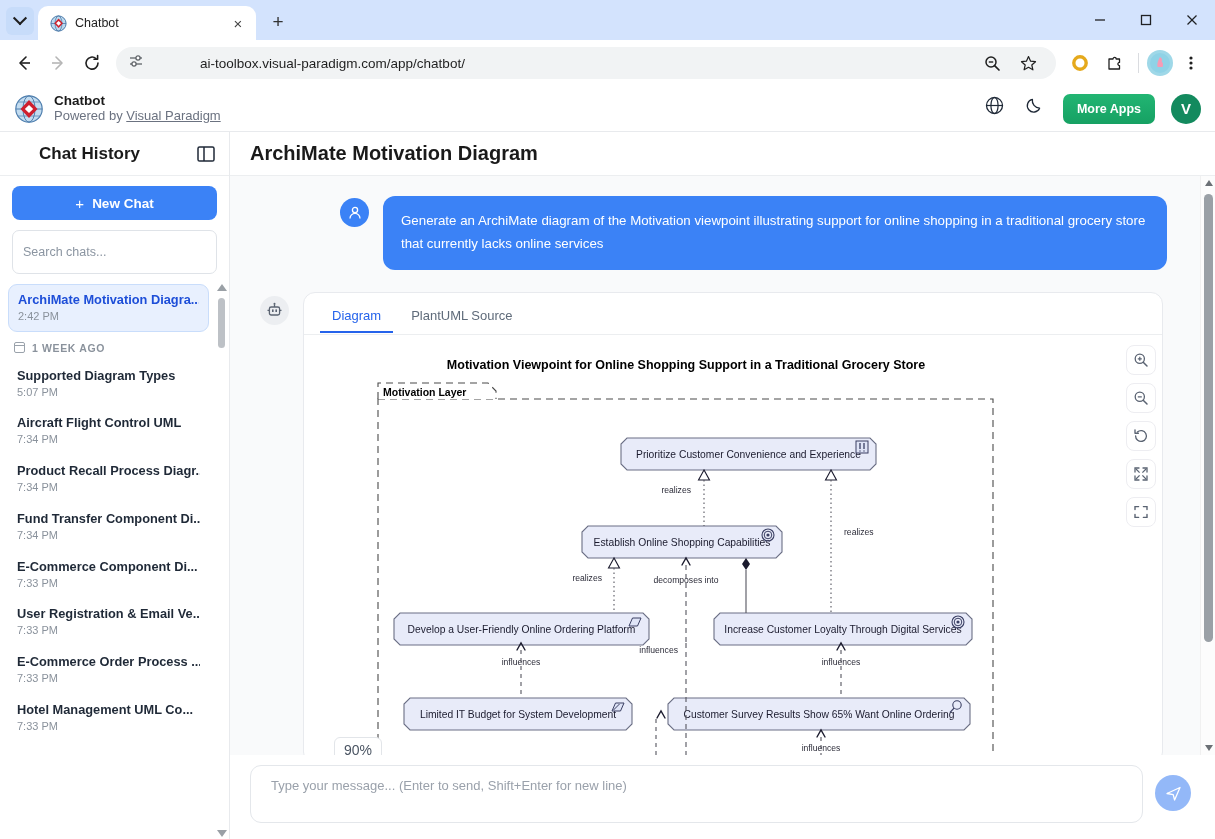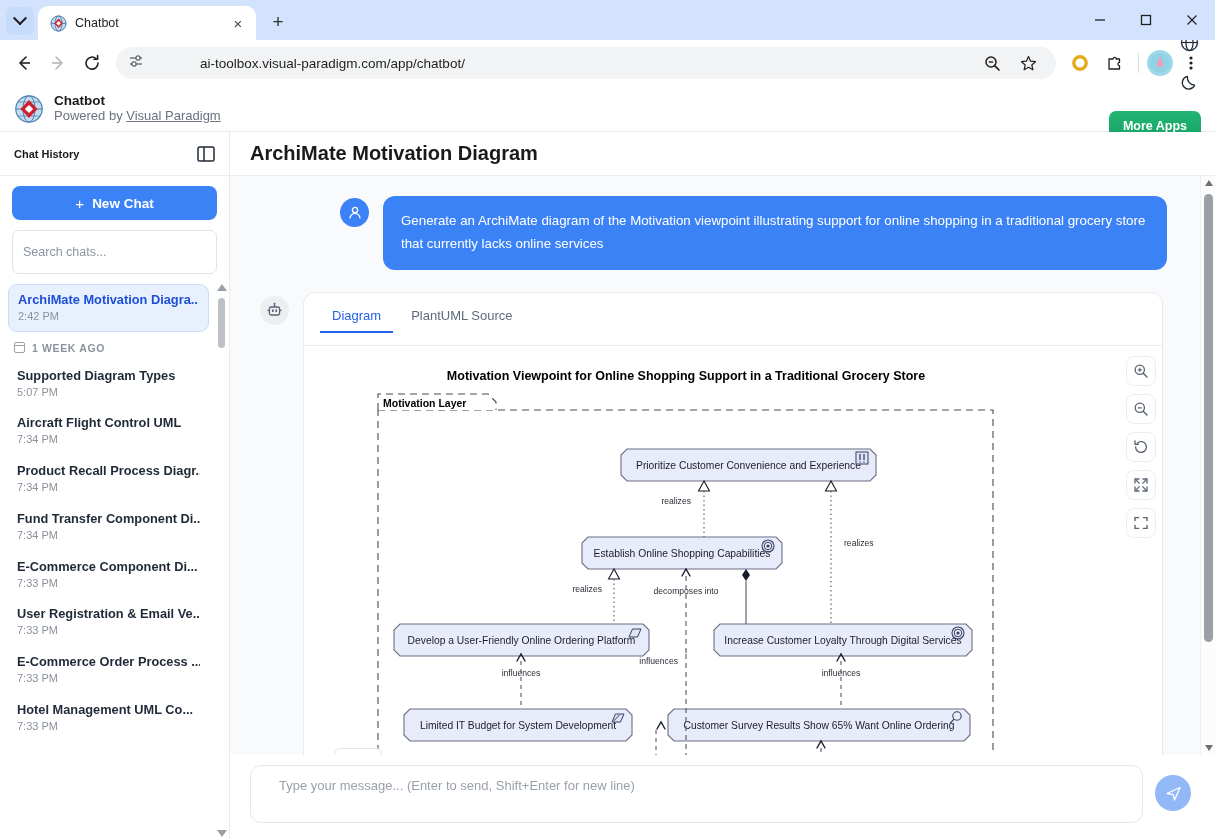--- a/index.html
+++ b/index.html
@@ -53,36 +53,36 @@
   
   .app-header {
     height: 46px; background: #fff; border-bottom: 1px solid #e8eaed;
     display: flex; align-items: center; padding: 0 14px; gap: 10px; flex: 0 0 46px;
   }
   .vp-logo { width: 30px; height: 30px; flex: 0 0 30px; position: relative; }
   .app-titles { display: flex; flex-direction: column; line-height: 1.15; }
   .app-title { font-size: 13.5px; font-weight: 700; color: #1a1a1a; }
   .app-sub { font-size: 13px; color: #6b7280; }
   .app-sub a { color: #6b7280; text-decoration: underline; }
-  .app-header-right { margin-left: auto; display: flex; align-items: flex-end; gap: 16px; flex-direction: column; }
+  .app-header-right { margin-left: auto; display: flex; align-items: flex-start; gap: 16px; }
   .hdr-icon { width: 24px; height: 24px; display: flex; align-items: center; justify-content: center; color: #1f2937; }
   .more-apps {
     background: linear-gradient(180deg,#22b573,#16a163); color: #fff; font-size: 12.5px; font-weight: 700;
     padding: 8px 14px; border-radius: 7px; border: none; white-space: nowrap;
   }
   .user-av { width: 30px; height: 30px; border-radius: 50%; background: #138a5e; color: #fff;
     display: flex; align-items: center; justify-content: center; font-size: 15px; font-weight: 700; }
 
   
   .content { flex: 1; display: flex; min-height: 0; }
 
   
   .sidebar { width: 230px; flex: 0 0 230px; background: #fff; border-right: 1px solid #e8eaed; display: flex; flex-direction: column; min-height: 0; }
   .sb-head { height: 44px; display: flex; align-items: center; padding: 0 14px; border-bottom: 1px solid #eceef0; }
-  .sb-title { font-size: 11px; font-weight: 700; color: #1a1a1a; }
+  .sb-title { font-size: 17px; font-weight: 700; color: #1a1a1a; margin-left: 25px; }
   .sb-panel-icon { margin-left: auto; width: 18px; height: 16px; }
   .sb-actions { padding: 10px 12px 6px; }
   .new-chat {
     width: 100%; height: 34px; background: #3b82f6; color: #fff; border: none; border-radius: 8px;
     font-size: 13.5px; font-weight: 700; display: flex; align-items: center; justify-content: center; gap: 8px;
   }
   .new-chat .plus { font-size: 15px; font-weight: 400; }
   .search-wrap { padding: 4px 12px 8px; }
   .search-input {
     width: 100%; height: 44px; border: 1px solid #dfe3e8; border-radius: 7px;
@@ -122,42 +122,42 @@
     background: #3b82f6; color: #fff; border-radius: 12px; padding: 14px 18px;
     font-size: 13.3px; line-height: 1.72; max-width: 810px;
   }
 
   .msg-bot { display: flex; gap: 14px; align-items: flex-start; margin-left: 10px; margin-top: 22px; }
   .av-bot { width: 29px; height: 29px; border-radius: 50%; background: #eceef1; flex: 0 0 29px; display:flex; align-items:center; justify-content:center; margin-top: 4px;}
   .card {
     background: #fff; border: 1px solid #e8eaee; border-radius: 12px; flex: 1;
     display: flex; flex-direction: column; min-width: 0; overflow: hidden; margin-right: 24px;
   }
-  .tabs { display: flex; gap: 6px; padding: 6px 16px 12px; border-bottom: 1px solid #eceef0;}
+  .tabs { display: flex; gap: 6px; padding: 6px 16px 1px; border-bottom: 1px solid #eceef0;}
   .tab-btn { font-size: 13px; color: #5f6b7a; padding: 9px 12px 8px; border-bottom: 2.5px solid transparent; }
   .tab-btn.active { color: #2563eb; border-bottom-color: #2563eb; }
 
   .canvas-wrap { position: relative; padding: 8px 12px 0 12px; min-height: 0; }
   .canvas { position: relative; background: #fff; height: 420px; overflow: hidden; }
   .zoom-badge {
     position: absolute; left: 18px; bottom: 0px; background: #fff; border: 1px solid #e2e5e9;
     border-radius: 6px; font-size: 14px; color: #4b5563; padding: 4px 9px;
   }
   .side-tools { position: absolute; right: 6px; top: 10px; display: flex; flex-direction: column; gap: 8px; z-index: 5;}
   .stool { width: 30px; height: 30px; border-radius: 8px; background: #fff; border: 1px solid #ededf1;
     display: flex; align-items: center; justify-content: center; color: #5a6372; }
 
   .chat-vscroll { position: absolute; right: 0; top: 0; bottom: 0; width: 15px; background: #fcfcfc; border-left: 1px solid #f0f0f0;}
   .chat-vscroll .thumb { position: absolute; top: 18px; left: 3px; width: 9px; height: 448px; border-radius: 5px; background: #9aa0a6; }
   .cv-arr-up { position:absolute; top:4px; left:3.5px; width:0;height:0;border-left:4px solid transparent;border-right:4px solid transparent;border-bottom:6px solid #6b7075;}
   .cv-arr-dn { position:absolute; bottom:4px; left:3.5px; width:0;height:0;border-left:4px solid transparent;border-right:4px solid transparent;border-top:6px solid #6b7075;}
 
   .composer { padding: 10px 24px 16px 20px; background: #fff; display: flex; align-items: flex-start; gap: 12px; flex: 0 0 auto;}
   .composer-box {
-    flex: 1; min-height: 58px; border: 1px solid #e4e7eb; border-radius: 11px; padding: 12px 28px;
+    flex: 1; min-height: 58px; border: 1px solid #e4e7eb; border-radius: 11px; padding: 12px 20px;
     font-size: 13px; color: #9aa1ab;
   }
   .send-btn { width: 36px; height: 36px; border-radius: 50%; background: #93b8f8; border: none;
     display: flex; align-items: center; justify-content: center; margin-top: 10px; }
 </style>
 </head>
 <body>
 
 <div class="browser">
 

